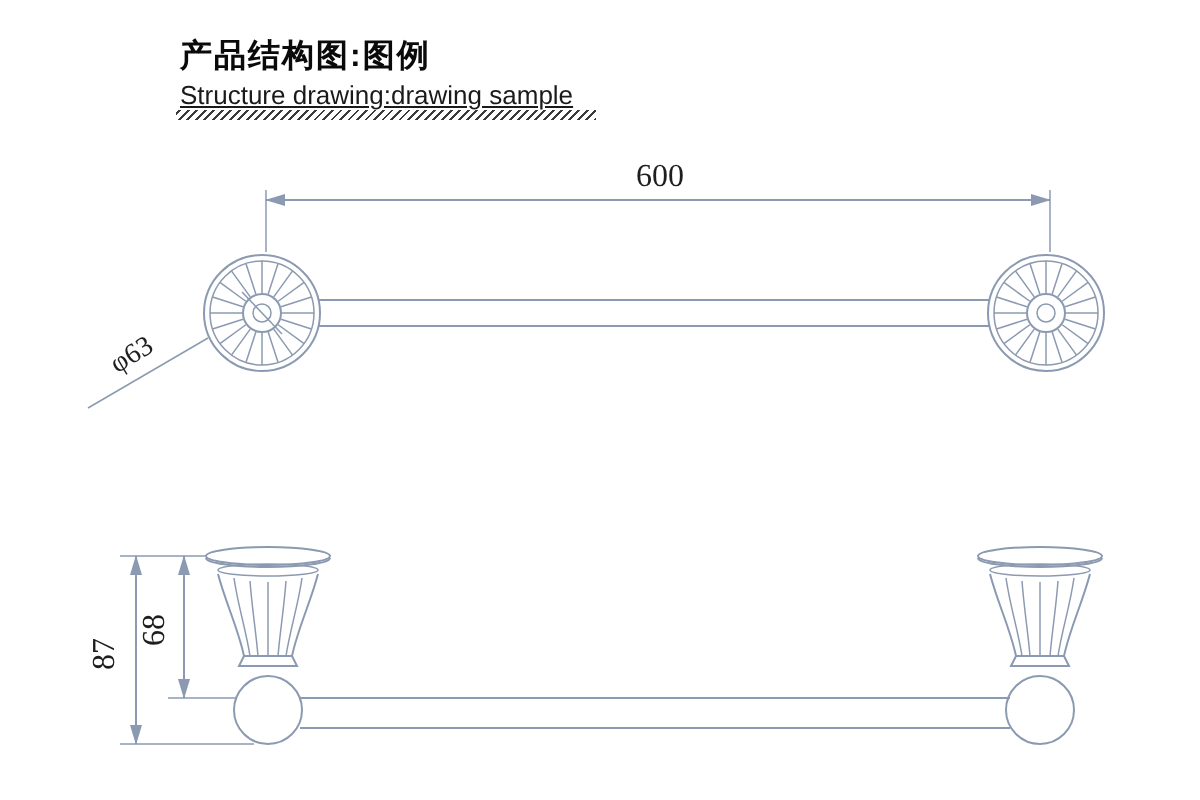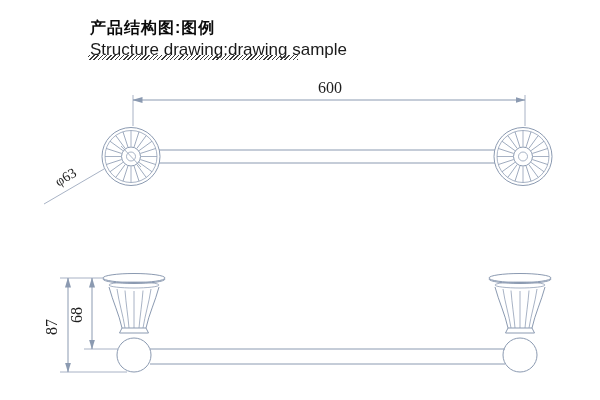--- a/index.html
+++ b/index.html
@@ -14,21 +14,21 @@
     font-family:"Liberation Sans",sans-serif;
     overflow:hidden;
   }
   .title-zh{
     position:absolute;left:90px;top:18px;
     font-size:16px;font-weight:bold;color:#0a0a0a;
     letter-spacing:1px;white-space:nowrap;
   }
   .subtitle-en{
     position:absolute;left:90px;top:40px;
-    font-size:17px;color:#1a1a1a;white-space:nowrap;
+    font-size:13px;color:#1a1a1a;white-space:nowrap;text-decoration:underline;
   }
   .hatch-bar{
     position:absolute;left:88px;top:55px;width:210px;height:5px;
     background:repeating-linear-gradient(-45deg,#3a3a3a 0px,#3a3a3a 1px,transparent 1px,transparent 3px);
   }
   svg.drawing{
     position:absolute;left:0;top:0;
     stroke:var(--line);
     fill:none;
     stroke-width:1;

